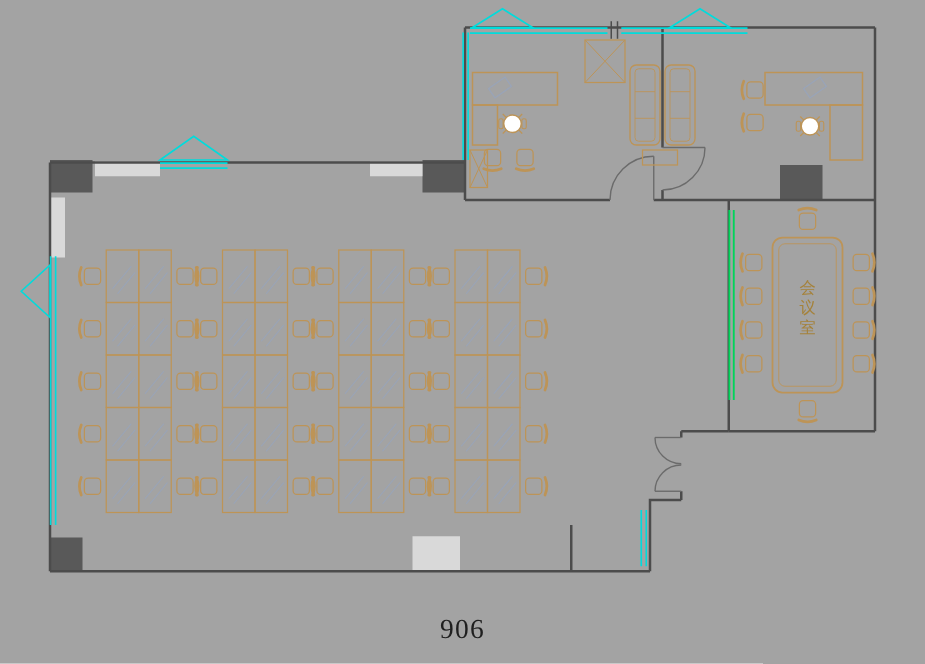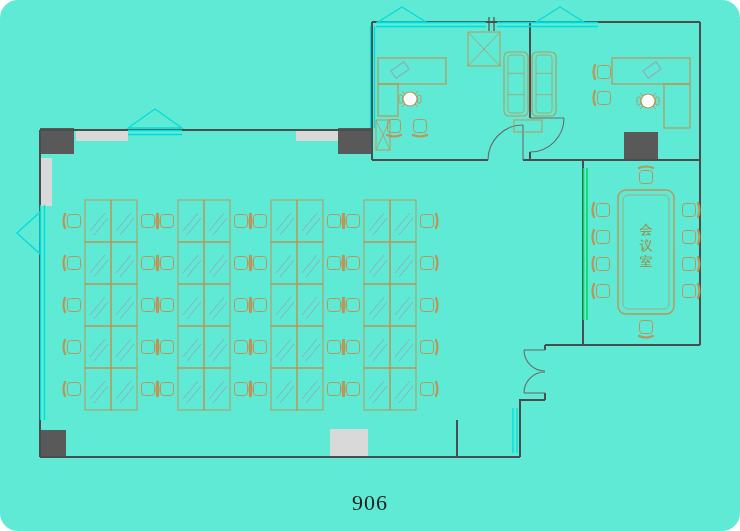--- a/index.html
+++ b/index.html
@@ -1,17 +1,17 @@
 <!DOCTYPE html>
 <html><head>
 <meta charset="utf-8">
 <style>
   html,body{margin:0;padding:0;background:#ffffff;}
-  #canvas{position:relative;width:740px;height:531px;background:#5eead4;overflow:hidden;
-          font-family:"Liberation Sans", sans-serif;border-radius:18px;}
+  #canvas{position:relative;width:740px;height:531px;background:#a3a3a3;overflow:hidden;
+          font-family:"Liberation Sans", sans-serif;}
   #plan-svg{position:absolute;left:0;top:0;}
   #plan-number{position:absolute;left:0;top:490px;width:740px;text-align:center;
                font-family:"Liberation Serif","DejaVu Serif",serif;font-size:22px;color:#1f1f1f;
                letter-spacing:1px;}
 </style>
 </head>
 <body>
 
 <div id="canvas">
 

